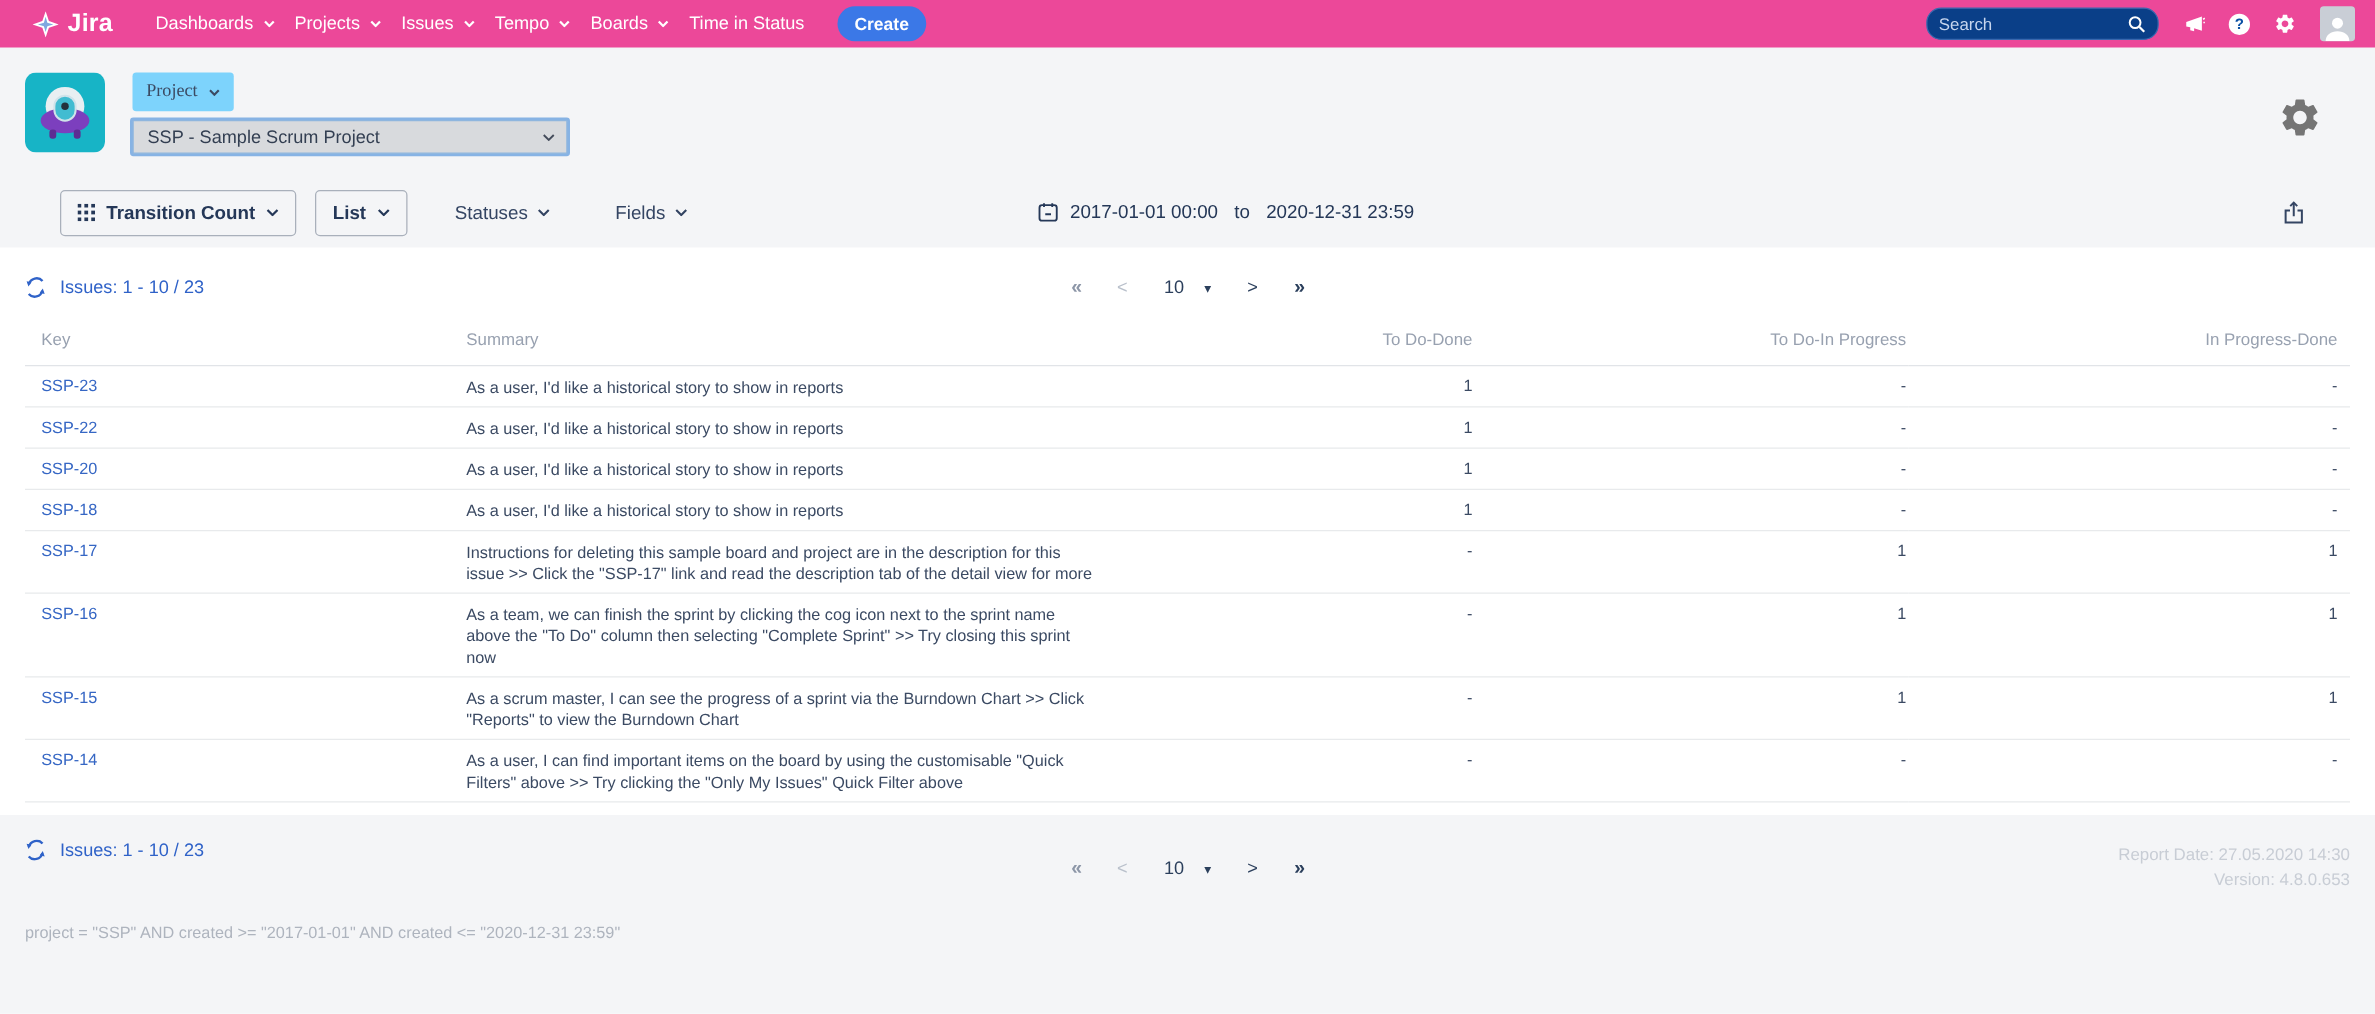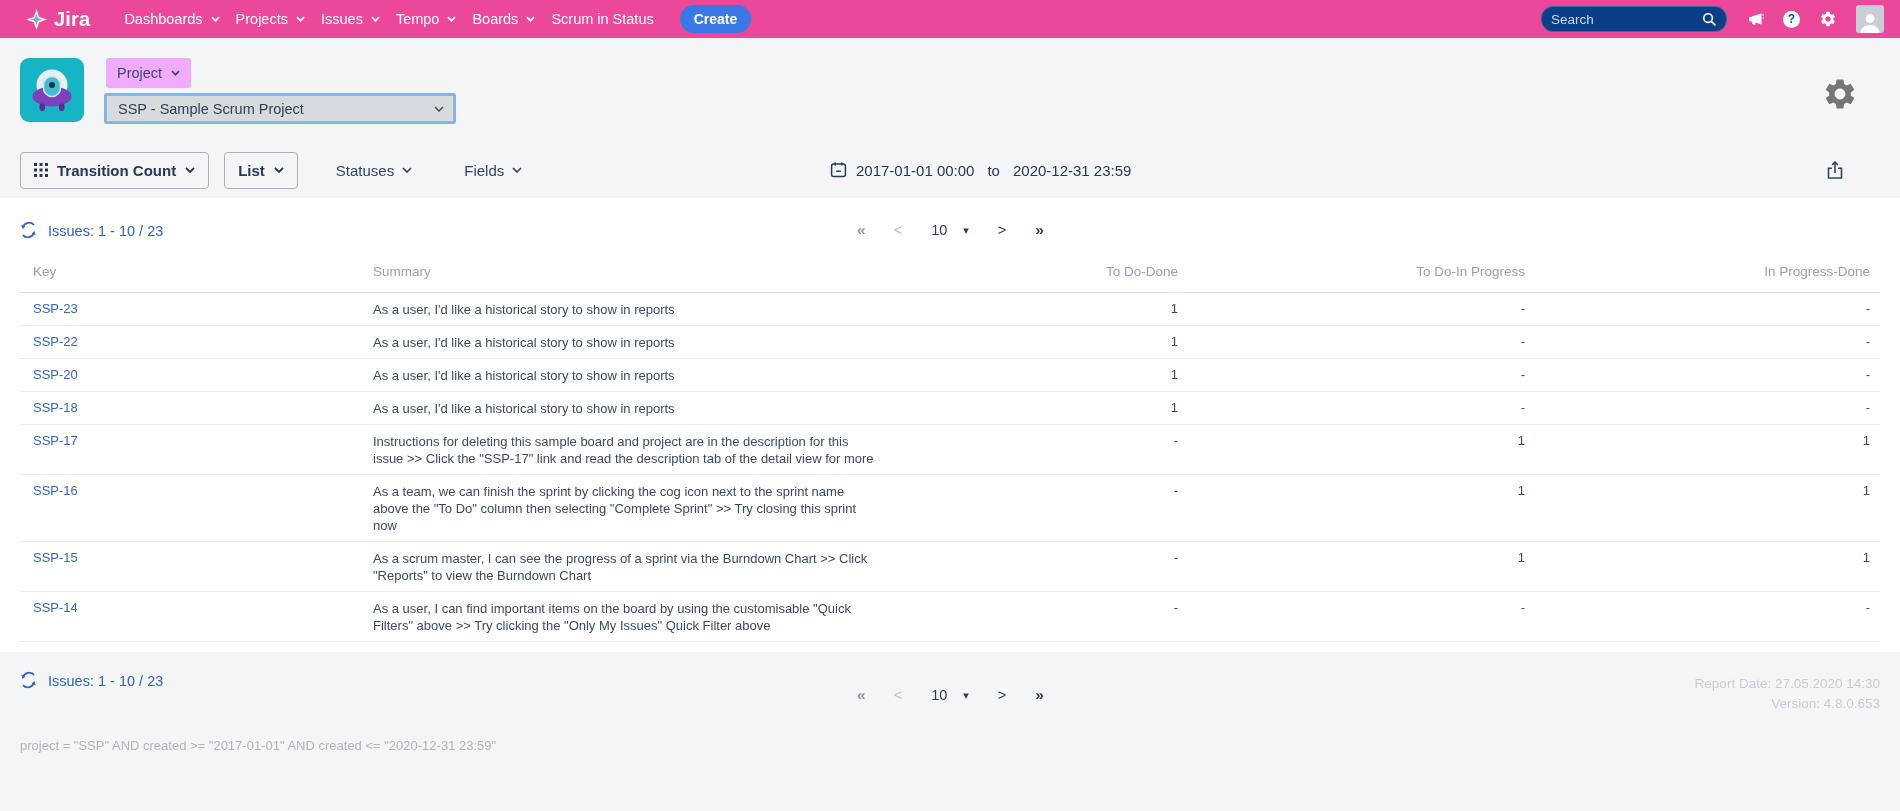--- a/index.html
+++ b/index.html
@@ -47,37 +47,37 @@
     width:28px; height:28px; border-radius:3px; background:#C9CED6;
     display:flex; align-items:flex-end; justify-content:center; overflow:hidden; cursor:pointer;
   }
 
   
   .project-band { position:relative; height:104px; padding:20px 0 0 20px; display:flex; }
   .project-avatar { width:64px; height:64px; cursor:pointer; }
   .project-col { margin-left:22px; display:flex; flex-direction:column; }
   .project-type-btn {
     display:inline-flex; align-items:center; gap:9px; align-self:flex-start;
-    background:#f0abfc; border:none; border-radius:3px; padding:7px 11px;
-    font-family:Liberation Sans, sans-serif; font-size:14.5px; color:#3B4A63; cursor:pointer;text-align:right;
+    background:#7dd3fc; border:none; border-radius:3px; padding:7px 11px;
+    font-family:Liberation Serif, serif; font-size:14.5px; color:#3B4A63; cursor:pointer;text-align:right;
   }
   .project-select {
     margin-top:7px; width:348px; height:27px; background:#D8DADD;
     border:1px solid #8FB6DE; box-shadow:0 0 0 2px rgba(46,123,214,.55);
     border-radius:1px; display:flex; align-items:center; justify-content:space-between;
     padding:0 9px 0 11px; font-size:14.5px; color:#333F52; cursor:pointer;
   }
   .band-gear { position:absolute; right:42px; top:38px; cursor:pointer; }
 
   
   .toolbar-band { position:relative; height:56px; display:flex; align-items:center; padding-left:20px; }
   .tb-btn {
     display:flex; align-items:center; gap:9px; background:transparent;
     border:1px solid #A9B0BB; border-radius:4px; padding:9px 13px;
-    font-family:inherit; font-size:15px; font-weight:700; color:#253858; cursor:pointer;
+    font-family:inherit; font-size:15px; font-weight:700; color:#253858; cursor:pointer;margin-left:28px;
   }
   .tb-btn.second { margin-left:15px; }
   .tb-link { display:flex; align-items:center; gap:8px; font-size:15px; color:#344563; cursor:pointer; }
   .tb-link.statuses { margin-left:38px; }
   .tb-link.fields { margin-left:52px; }
   .date-group {
     position:absolute; left:830px; top:50%; transform:translateY(-50%);
     display:flex; align-items:center; gap:9px; font-size:15px; color:#253858;
   }
   .date-sep { margin:0 4px; }
@@ -172,21 +172,21 @@
     </div>
     <div class="nav-item">
       <span>Boards</span>
       <span>
           <svg width="9" height="6" viewBox="0 0 9 6">
             <polyline points="1,1.2 4.5,4.8 8,1.2" fill="none" stroke="#fff" stroke-width="1.8"></polyline>
           </svg>
         </span>
     </div>
     <div class="nav-item">
-      <span>Scrum in Status</span>
+      <span>Time in Status</span>
     </div>
   </div>
   <button class="create-btn">Create</button>
   <div class="nav-spacer"></div>
   <div class="search-box">
     <input type="text" placeholder="Search" style="">
     <span>
       <svg width="15" height="15" viewBox="0 0 16 16">
           <circle cx="6.5" cy="6.5" r="4.6" fill="none" stroke="#fff" stroke-width="1.7"></circle>
           <line x1="10.2" y1="10.2" x2="14.3" y2="14.3" stroke="#fff" stroke-width="1.9"></line>

